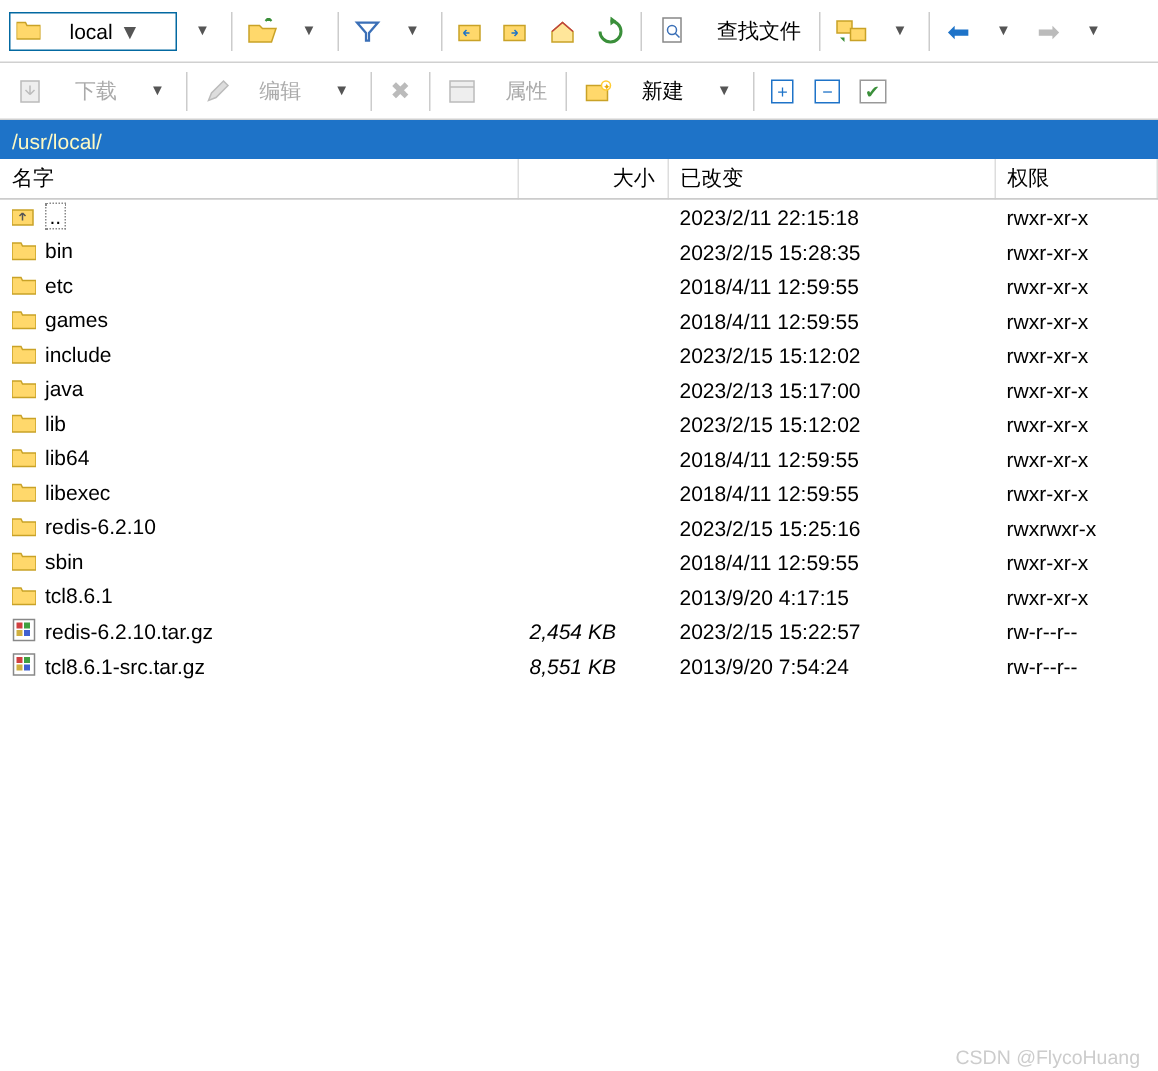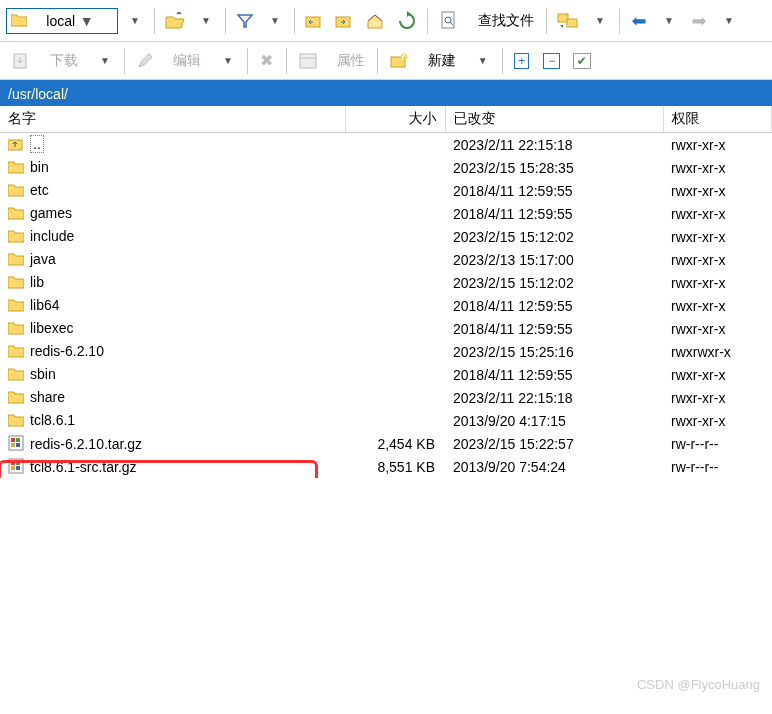--- a/index.html
+++ b/index.html
@@ -14,26 +14,26 @@
 .tb-label.disabled { color: #aaa; }
 .sep { width: 1px; height: 26px; background: #ccc; margin: 0 2px; }
 .pathbar { background: #1e73c8; color: #fef9c3; padding: 4px 8px; font-size: 14px; height: 26px; display: flex; align-items: flex-end; }
 .filetable { width: 100%; border-collapse: collapse; }
 .filetable th { text-align: left; font-weight: normal; padding: 4px 8px; border-right: 1px solid #ddd; border-bottom: 1px solid #ccc; background: #fff; font-size: 14px; }
 .filetable td { padding: 3px 8px; font-size: 14px; white-space: nowrap; }
 .col-name { width: 345px; }
 .col-size { width: 100px; text-align: right; margin-top: 48px; }
 .col-changed { width: 218px; }
 .col-perm { width: auto; }
-.filetable td.col-size { text-align: right; padding-right: 10px; }
+.filetable td.col-size { text-align: left; padding-right: 10px; font-style: italic; }
 .row-icon { display: inline-flex; width: 18px; height: 16px; margin-right: 4px; vertical-align: -2px; }
 .folder-svg { width: 16px; height: 14px; }
 .highlight-box { position: absolute; border: 3px solid #ff2d2d; border-radius: 6px; pointer-events: none; }
 .tbody-wrap { position: relative; }
-.watermark { position: fixed; right: 12px; bottom: 22px; color: #ccc; font-size: 13px; }
+.watermark { position: fixed; right: 12px; bottom: 2px; color: #ccc; font-size: 13px; }
 .arrow-blue { color: #1e73c8; font-size: 18px; }
 svg { display: block; }
 </style>
 </head>
 <body>
 
 <div class="toolbar">
   <div class="addr-combo">
     <span class="row-icon">
       <svg class="folder-svg" viewBox="0 0 16 14">
@@ -300,30 +300,20 @@
             </span><span>sbin</span></td>
           <td class="col-size"></td>
           <td class="col-changed">2018/4/11 12:59:55</td>
           <td class="col-perm">rwxr-xr-x</td>
         </tr>
         <tr>
           <td class="col-name"><span class="row-icon">
               <svg width="16" height="14">
                 <path d="M0 2 L6 2 L7 4 L16 4 L16 13 L0 13 Z" fill="#ffd86b" stroke="#c9a227"></path>
               </svg>
-            </span><span>share</span></td>
-          <td class="col-size"></td>
-          <td class="col-changed">2023/2/11 22:15:18</td>
-          <td class="col-perm">rwxr-xr-x</td>
-        </tr>
-        <tr>
-          <td class="col-name"><span class="row-icon">
-              <svg width="16" height="14">
-                <path d="M0 2 L6 2 L7 4 L16 4 L16 13 L0 13 Z" fill="#ffd86b" stroke="#c9a227"></path>
-              </svg>
             </span><span>tcl8.6.1</span></td>
           <td class="col-size"></td>
           <td class="col-changed">2013/9/20 4:17:15</td>
           <td class="col-perm">rwxr-xr-x</td>
         </tr>
         <tr>
           <td class="col-name"><span class="row-icon">
               <svg width="16" height="16">
                 <rect x="1" y="1" width="14" height="14" fill="#fff" stroke="#888"></rect>
                 <rect x="3" y="3" width="4" height="4" fill="#d04040"></rect>

